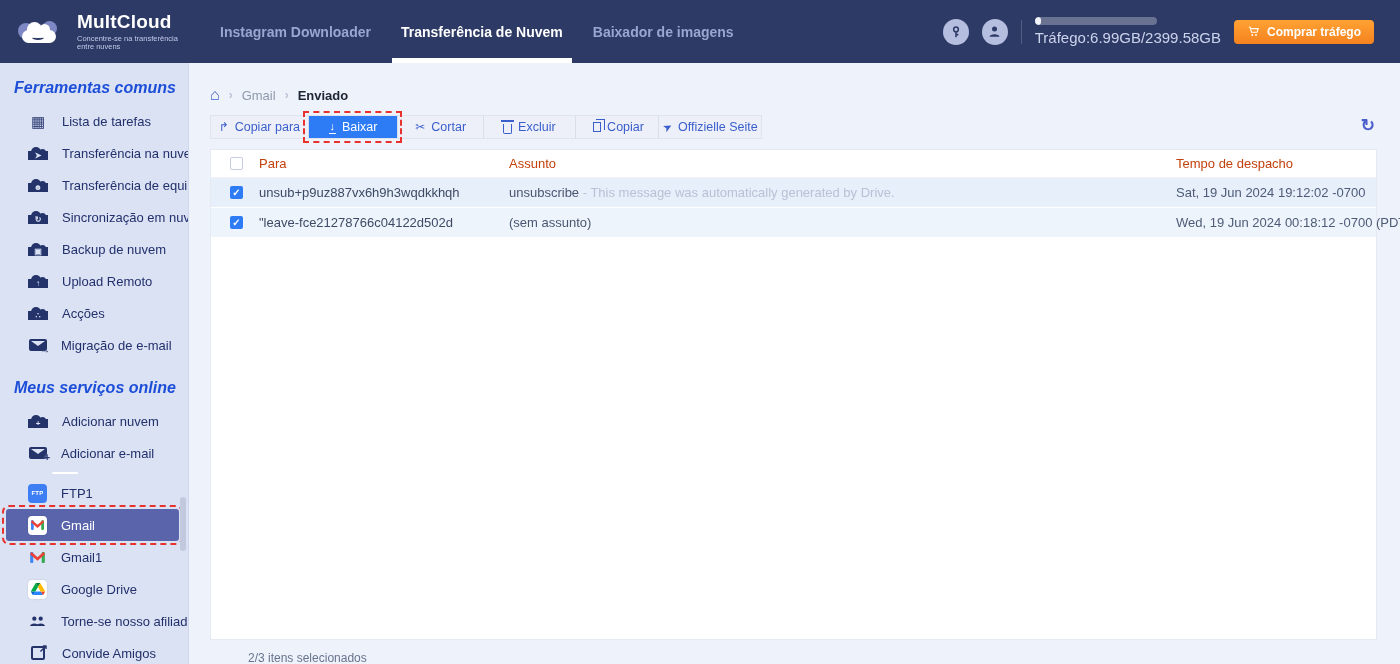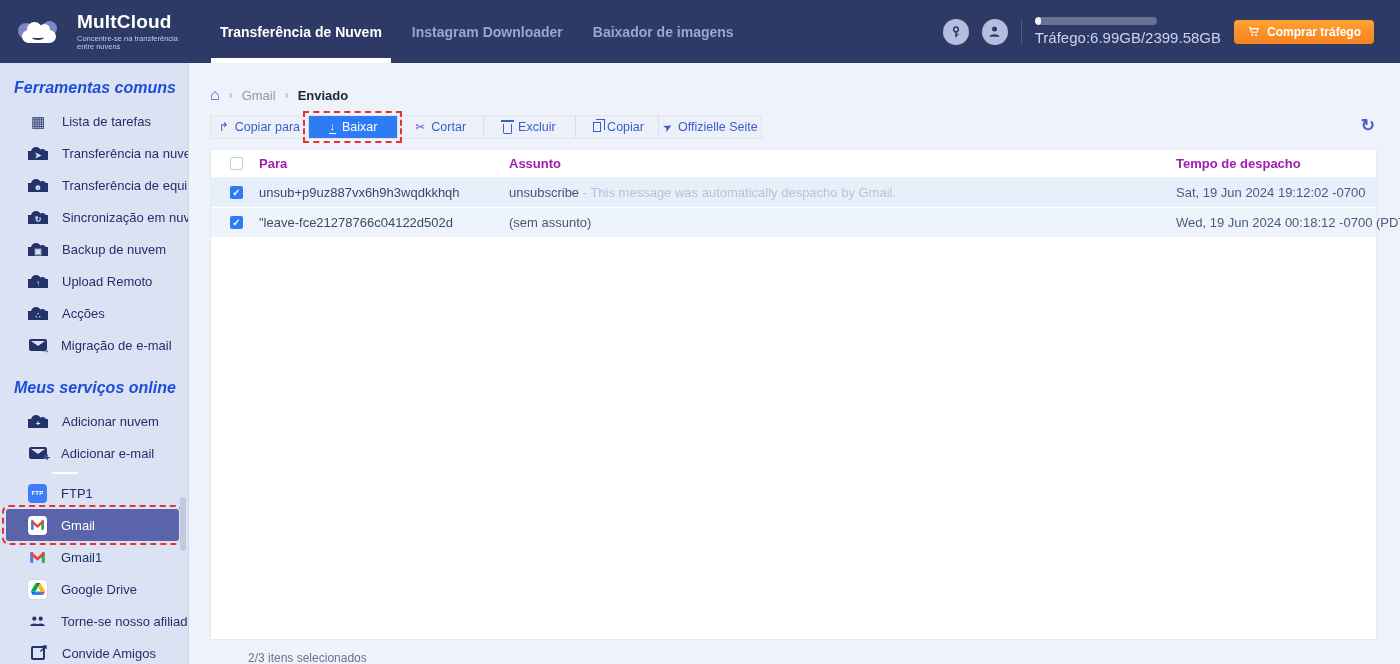--- a/index.html
+++ b/index.html
@@ -92,21 +92,21 @@
 
   
   .table{margin-top:10px;width:1167px;height:491px;background:#fff;border:1px solid #e6eaf2;display:flex;flex-direction:column;}
   .trow{display:grid;grid-template-columns:38px 260px 1fr 200px;align-items:center;height:30px;flex-shrink:0;font-size:13px;}
   .thead{height:28px;color:#a8b2c4;border-bottom:1px solid #f0f2f7;}
   .trow .c-check{display:flex;justify-content:flex-end;padding-right:6px;}
   .cb{width:13px;height:13px;border-radius:2px;cursor:pointer;}
   .cb-empty{border:1px solid #c6cedd;background:#fff;}
   .cb-checked{background:var(--accent_blue);color:#fff;font-size:10px;font-weight:bold;display:flex;align-items:center;justify-content:center;line-height:1;}
   .c-to{padding-left:10px;color:#3d4a63;white-space:nowrap;overflow:hidden;}
-  .thead .c-to,.thead .c-subject,.thead .c-time{color:#a21caf;font-weight:bold;}
+  .thead .c-to,.thead .c-subject,.thead .c-time{color:#c2410c;}
   .c-subject{color:#4a5670;white-space:nowrap;overflow:hidden;}
   .c-subject .sub-rest{color:#b9c2d4;}
   .c-time{color:#4e5b77;white-space:nowrap;}
   .r1{background:var(--row1);border-bottom:1px solid #fff;}
   .r2{background:var(--row2);border-bottom:1px solid #fff;}
   .status-bar{margin-top:11px;font-size:12px;color:#68748e;padding-left:38px;}
 
   svg{display:block;}
 </style>
 </head>
@@ -121,22 +121,22 @@
         <i class="lc lc-c1"></i>
         <i class="lc lc-c2"></i>
         <i class="lc-smile"></i>
     </span>
     <span class="logo-text">
       <span class="logo-title">MultCloud</span>
       <span class="logo-tag">Concentre-se na transferência entre nuvens</span>
     </span>
   </div>
   <div class="nav">
+    <div class="nav-item">Instagram Downloader</div>
     <div class="nav-item active">Transferência de Nuvem</div>
-    <div class="nav-item">Instagram Downloader</div>
     <div class="nav-item">Baixador de imagens</div>
   </div>
   <div class="header-right">
     <div class="hicon">
       <svg viewBox="0 0 24 24" width="14" height="14">
           <circle cx="12" cy="7.5" r="4" fill="none" stroke="currentColor" stroke-width="2.6"></circle>
           <path d="M12 11.5 V21 M12 16.5 h4" stroke="currentColor" stroke-width="2.6" fill="none"></path>
         </svg>
     </div>
     <div class="hicon">
@@ -358,21 +358,21 @@
         </span>
       <span class="c-to">Para</span>
       <span class="c-subject">Assunto</span>
       <span class="c-time">Tempo de despacho</span>
     </div>
     <div class="trow r1">
       <span class="c-check">
           <span class="cb cb-checked">✓</span>
         </span>
       <span class="c-to">unsub+p9uz887vx6h9h3wqdkkhqh</span>
-      <span class="c-subject"><b style="font-weight:normal">unsubscribe</b><span class="sub-rest"> - This message was automatically despacho by Gmail.</span></span>
+      <span class="c-subject"><b style="font-weight:normal">unsubscribe</b><span class="sub-rest"> - This message was automatically generated by Drive.</span></span>
       <span class="c-time">Sat, 19 Jun 2024 19:12:02 -0700</span>
     </div>
     <div class="trow r2">
       <span class="c-check">
           <span class="cb cb-checked">✓</span>
         </span>
       <span class="c-to">"leave-fce21278766c04122d502d</span>
       <span class="c-subject"><b style="font-weight:normal">(sem assunto)</b><span class="sub-rest"></span></span>
       <span class="c-time">Wed, 19 Jun 2024 00:18:12 -0700 (PDT)</span>
     </div>

